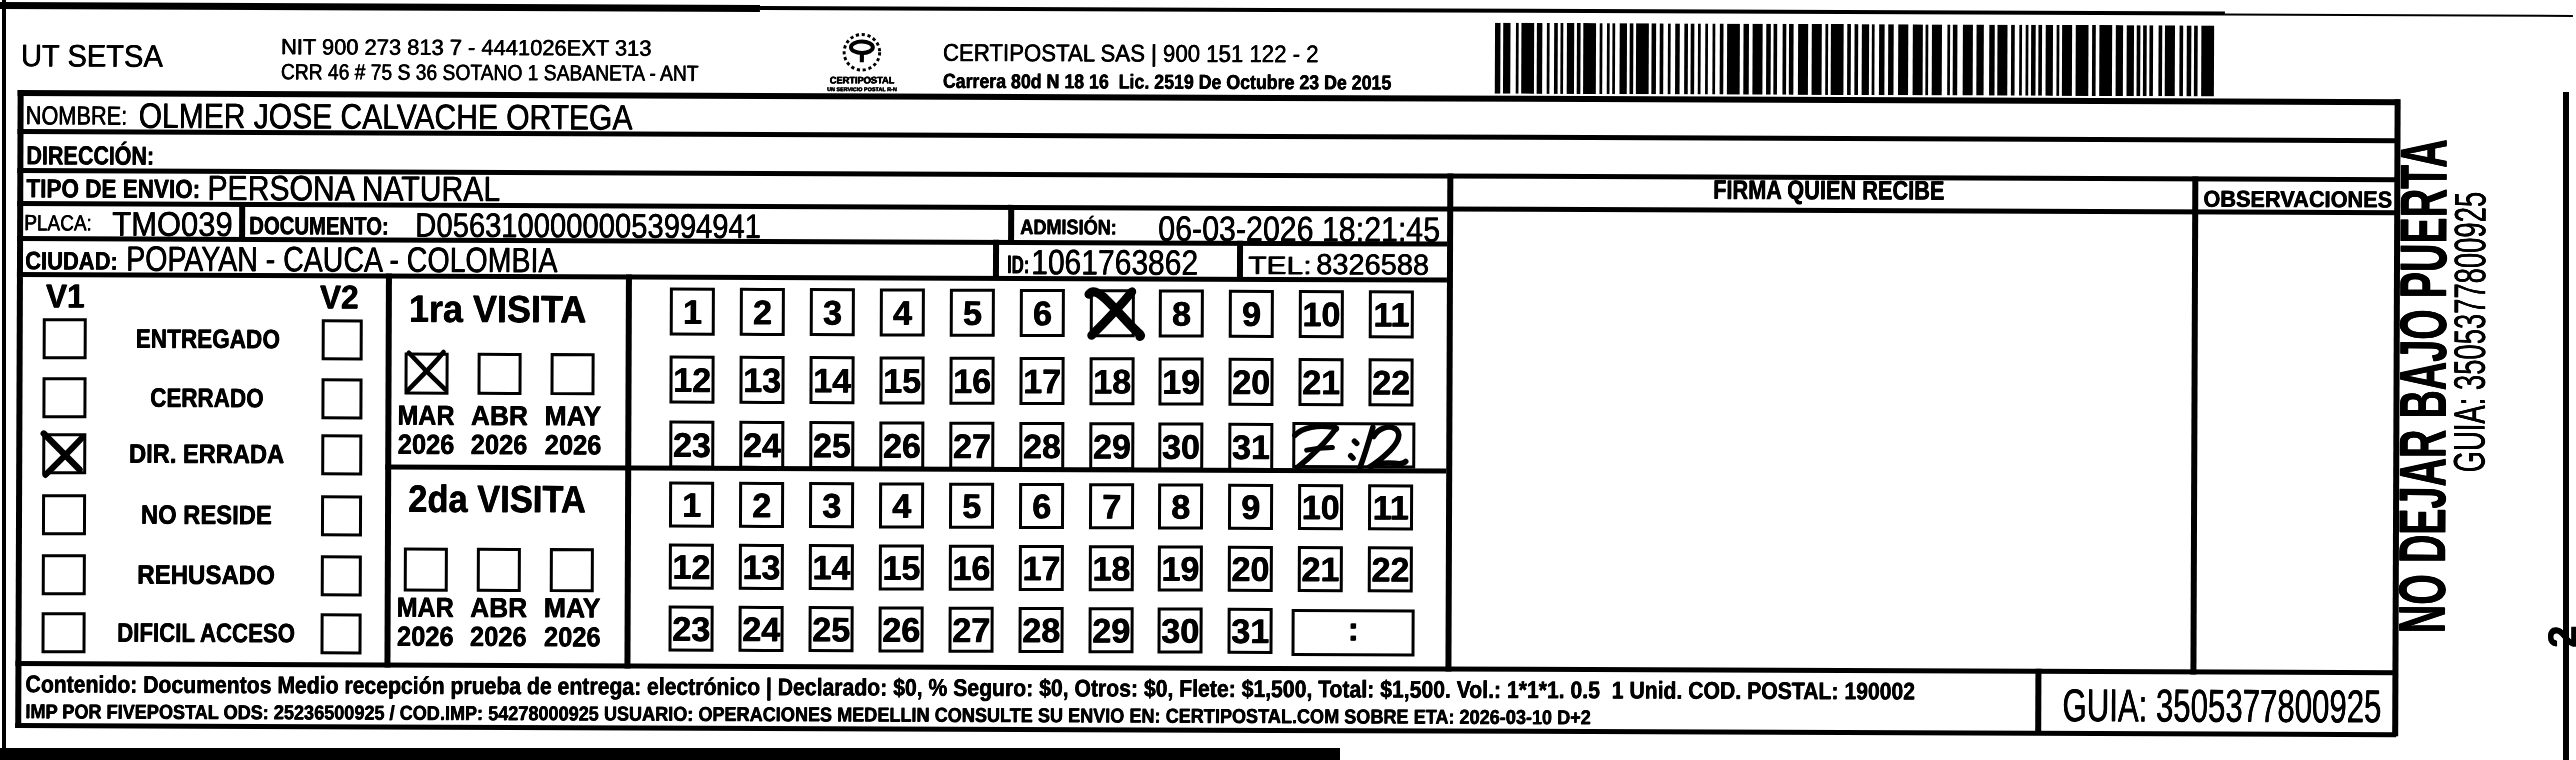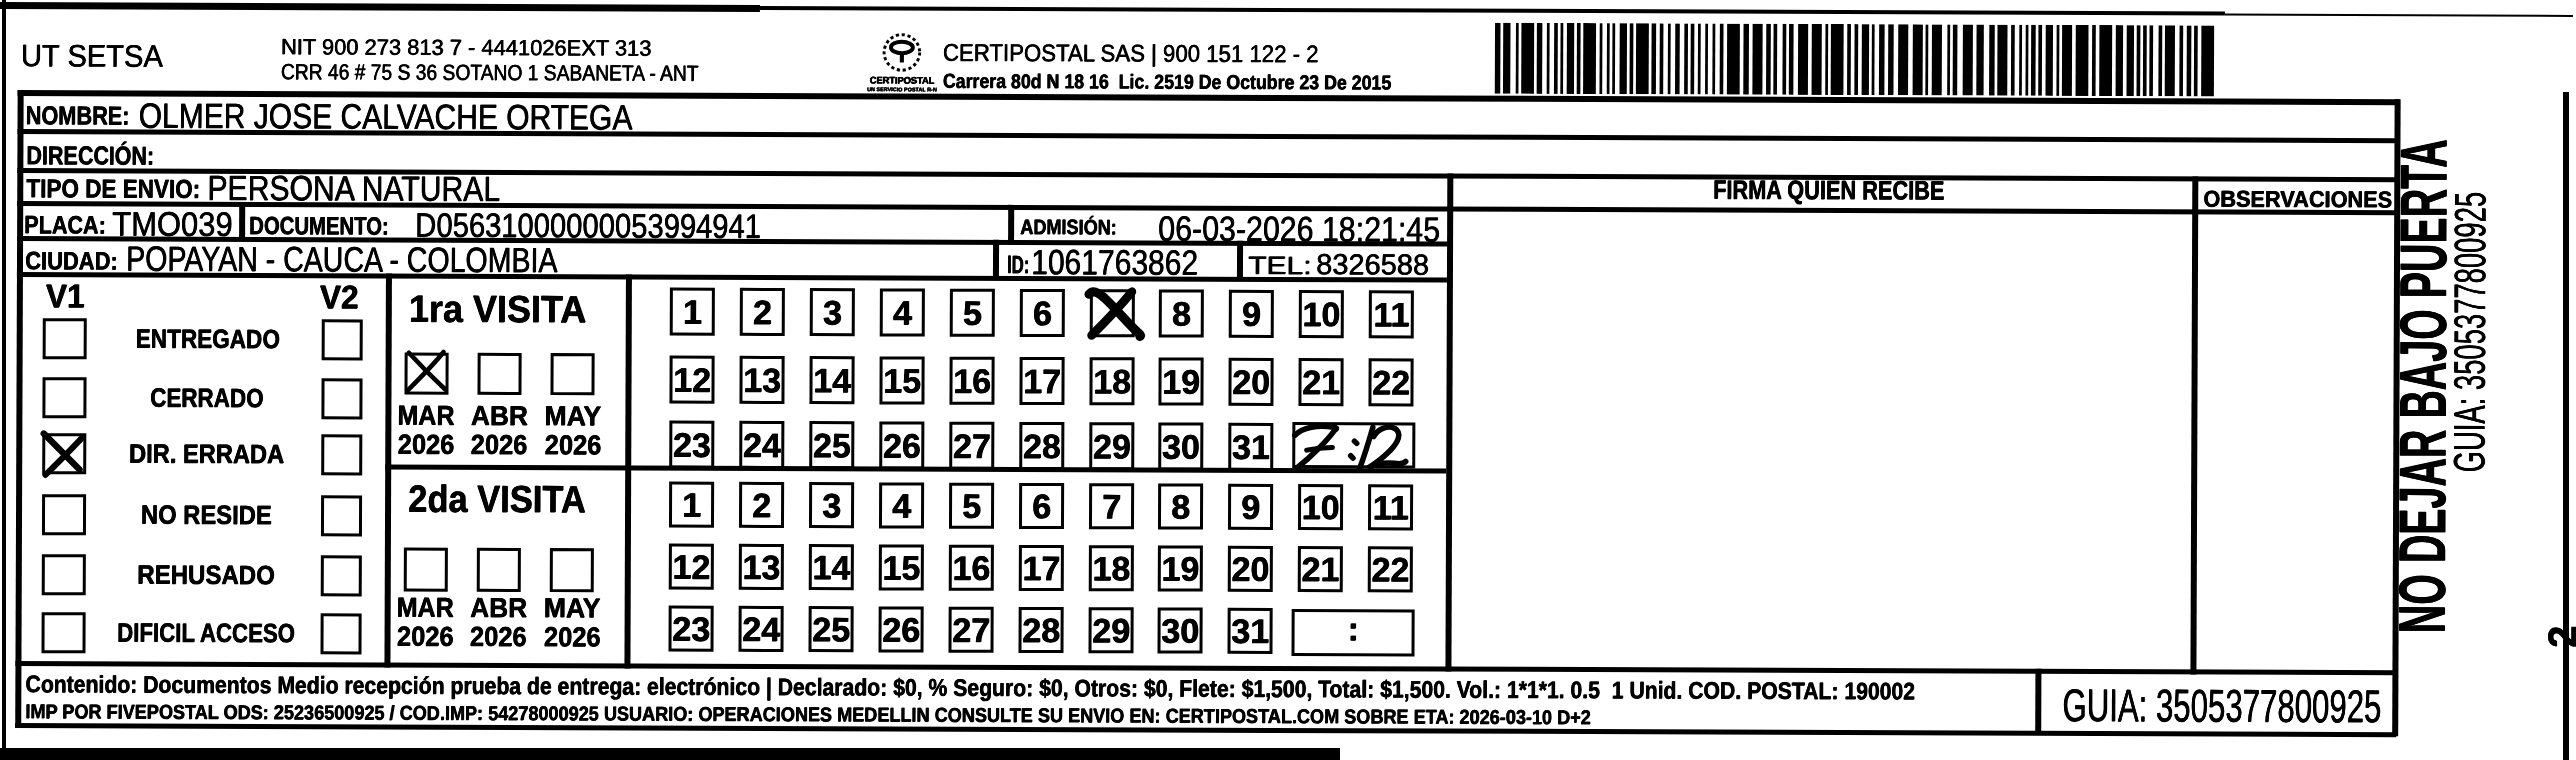--- a/index.html
+++ b/index.html
@@ -17,21 +17,21 @@
 <div style="position:absolute;left:2542px;top:648px;font-size:40px;font-weight:700;transform:rotate(-90deg);transform-origin:0 0;line-height:1">2</div>
 
 <div style="position:absolute;left:0;top:0;width:2576px;height:760px;transform:rotate(0.22deg);transform-origin:0 0">
 
 <div style="position:absolute;left:0px;top:1.8px;width:760px;height:7.3px;background:#000"></div>
 
 <div style="position:absolute;left:760px;top:2.7px;width:1465px;height:4.6px;background:#000"></div>
 
 <div style="position:absolute;left:2225px;top:4.6px;width:348px;height:2.7px;background:#000"></div>
 
-<div style="position:absolute;left:862px;top:27.5px;width:82px;height:62px">
+<div style="position:absolute;left:822px;top:27.5px;width:82px;height:62px">
 <svg width="82" height="62" viewBox="0 0 90 68">
 <circle cx="44" cy="23" r="19.5" fill="none" stroke="#000" stroke-width="3.2" stroke-dasharray="3.5 3"></circle>
 <ellipse cx="44" cy="17.5" rx="12" ry="6.3" fill="none" stroke="#000" stroke-width="4.4"></ellipse>
 <line x1="44" y1="24" x2="44" y2="34" stroke="#000" stroke-width="4.5"></line>
 <text x="44" y="57" text-anchor="middle" font-family="Liberation Sans" font-size="10.5" font-weight="700" letter-spacing="-0.2">CERTIPOSTAL</text>
 <text x="44" y="65.5" text-anchor="middle" font-family="Liberation Sans" font-size="6" font-weight="700">UN SERVICIO POSTAL R-N</text>
 </svg></div>
 
 <div style="position:absolute;left:1493px;top:17.4px;width:727px;height:71px"><svg width="727" height="71" viewBox="0 0 794 78">
         <rect x="0" y="0" width="6" height="78" fill="#000"></rect>
@@ -352,32 +352,32 @@
 <div id="h1" style="position:absolute;left:21px;top:40px;font-size:31px;font-weight:400;line-height:1;white-space:pre"><span style="display:inline-block;transform:scaleX(0.9398);transform-origin:0 50%;letter-spacing:0px;white-space:pre">UT SETSA</span></div>
 
 <div id="h2" style="position:absolute;left:281px;top:35px;font-size:22px;font-weight:400;line-height:1;white-space:pre"><span style="display:inline-block;transform:scaleX(0.9951);transform-origin:0 50%;letter-spacing:0px;white-space:pre">NIT 900 273 813 7 - 4441026EXT 313</span></div>
 
 <div id="h3" style="position:absolute;left:281px;top:60px;font-size:22px;font-weight:400;line-height:1;white-space:pre"><span style="display:inline-block;transform:scaleX(0.8752);transform-origin:0 50%;letter-spacing:0px;white-space:pre">CRR 46 # 75 S 36 SOTANO 1 SABANETA - ANT</span></div>
 
 <div id="h4" style="position:absolute;left:943px;top:37px;font-size:24px;font-weight:400;line-height:1;white-space:pre"><span style="display:inline-block;transform:scaleX(0.9250);transform-origin:0 50%;letter-spacing:0px;white-space:pre">CERTIPOSTAL SAS | 900 151 122 - 2</span></div>
 
 <div id="h5" style="position:absolute;left:943px;top:67px;font-size:20px;font-weight:700;line-height:1;white-space:pre"><span style="display:inline-block;transform:scaleX(0.8883);transform-origin:0 50%;letter-spacing:0px;white-space:pre">Carrera 80d N 18 16  Lic. 2519 De Octubre 23 De 2015</span></div>
 
-<div id="l1" style="position:absolute;left:26px;top:102px;font-size:26px;font-weight:700;line-height:1;white-space:pre"><span style="display:inline-block;transform:scaleX(0.8358);transform-origin:0 50%;letter-spacing:0px;white-space:pre">NOMBRE:</span></div>
+<div id="l1" style="position:absolute;left:26px;top:102px;font-size:26px;font-weight:400;line-height:1;white-space:pre"><span style="display:inline-block;transform:scaleX(0.8358);transform-origin:0 50%;letter-spacing:0px;white-space:pre">NOMBRE:</span></div>
 
 <div id="v1" style="position:absolute;left:139px;top:97px;font-size:35px;font-weight:400;line-height:1;white-space:pre"><span style="display:inline-block;transform:scaleX(0.8576);transform-origin:0 50%;letter-spacing:0px;white-space:pre">OLMER JOSE CALVACHE ORTEGA</span></div>
 
 <div id="l2" style="position:absolute;left:26.6px;top:142px;font-size:26px;font-weight:700;line-height:1;white-space:pre"><span style="display:inline-block;transform:scaleX(0.8253);transform-origin:0 50%;letter-spacing:0px;white-space:pre">DIRECCIÓN:</span></div>
 
 
 <div id="l3" style="position:absolute;left:26.6px;top:175px;font-size:26px;font-weight:700;line-height:1;white-space:pre"><span style="display:inline-block;transform:scaleX(0.8657);transform-origin:0 50%;letter-spacing:0px;white-space:pre">TIPO DE ENVIO:</span></div>
 
 <div id="v3" style="position:absolute;left:208px;top:169px;font-size:35px;font-weight:400;line-height:1;white-space:pre"><span style="display:inline-block;transform:scaleX(0.8618);transform-origin:0 50%;letter-spacing:0px;white-space:pre">PERSONA NATURAL</span></div>
 
-<div id="l4" style="position:absolute;left:25px;top:212px;font-size:25px;font-weight:700;line-height:1;white-space:pre"><span style="display:inline-block;transform:scaleX(0.8627);transform-origin:0 50%;letter-spacing:0px;white-space:pre">PLACA:</span></div>
+<div id="l4" style="position:absolute;left:25px;top:212px;font-size:22px;font-weight:400;line-height:1;white-space:pre"><span style="display:inline-block;transform:scaleX(0.8627);transform-origin:0 50%;letter-spacing:0px;white-space:pre">PLACA:</span></div>
 
 <div id="v4" style="position:absolute;left:113px;top:206px;font-size:34px;font-weight:400;line-height:1;white-space:pre"><span style="display:inline-block;transform:scaleX(0.9097);transform-origin:0 50%;letter-spacing:0px;white-space:pre">TMO039</span></div>
 
 <div id="l5" style="position:absolute;left:250px;top:212px;font-size:25px;font-weight:700;line-height:1;white-space:pre"><span style="display:inline-block;transform:scaleX(0.8118);transform-origin:0 50%;letter-spacing:0px;white-space:pre">DOCUMENTO:</span></div>
 
 <div id="v5" style="position:absolute;left:416px;top:206px;font-size:34px;font-weight:400;line-height:1;white-space:pre"><span style="display:inline-block;transform:scaleX(0.8584);transform-origin:0 50%;letter-spacing:0px;white-space:pre">D05631000000053994941</span></div>
 
 <div id="l6" style="position:absolute;left:1021px;top:212px;font-size:21px;font-weight:700;line-height:1;white-space:pre"><span style="display:inline-block;transform:scaleX(0.8611);transform-origin:0 50%;letter-spacing:0px;white-space:pre">ADMISIÓN:</span></div>
 
 <div id="v6" style="position:absolute;left:1159px;top:206px;font-size:35px;font-weight:400;line-height:1;white-space:pre"><span style="display:inline-block;transform:scaleX(0.8669);transform-origin:0 50%;letter-spacing:0px;white-space:pre">06-03-2026 18:21:45</span></div>

